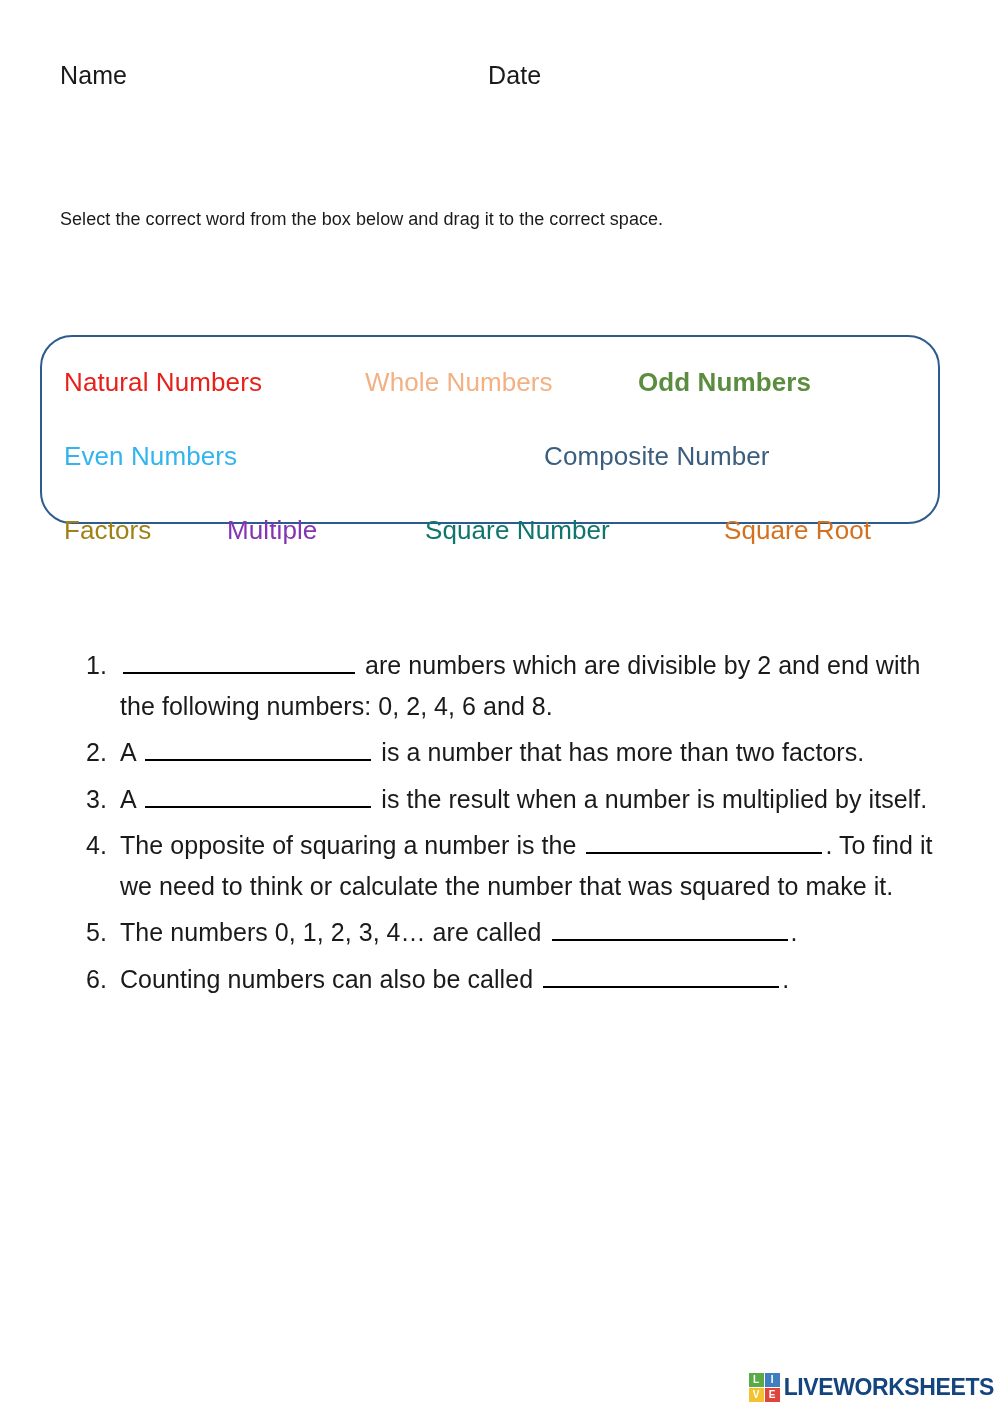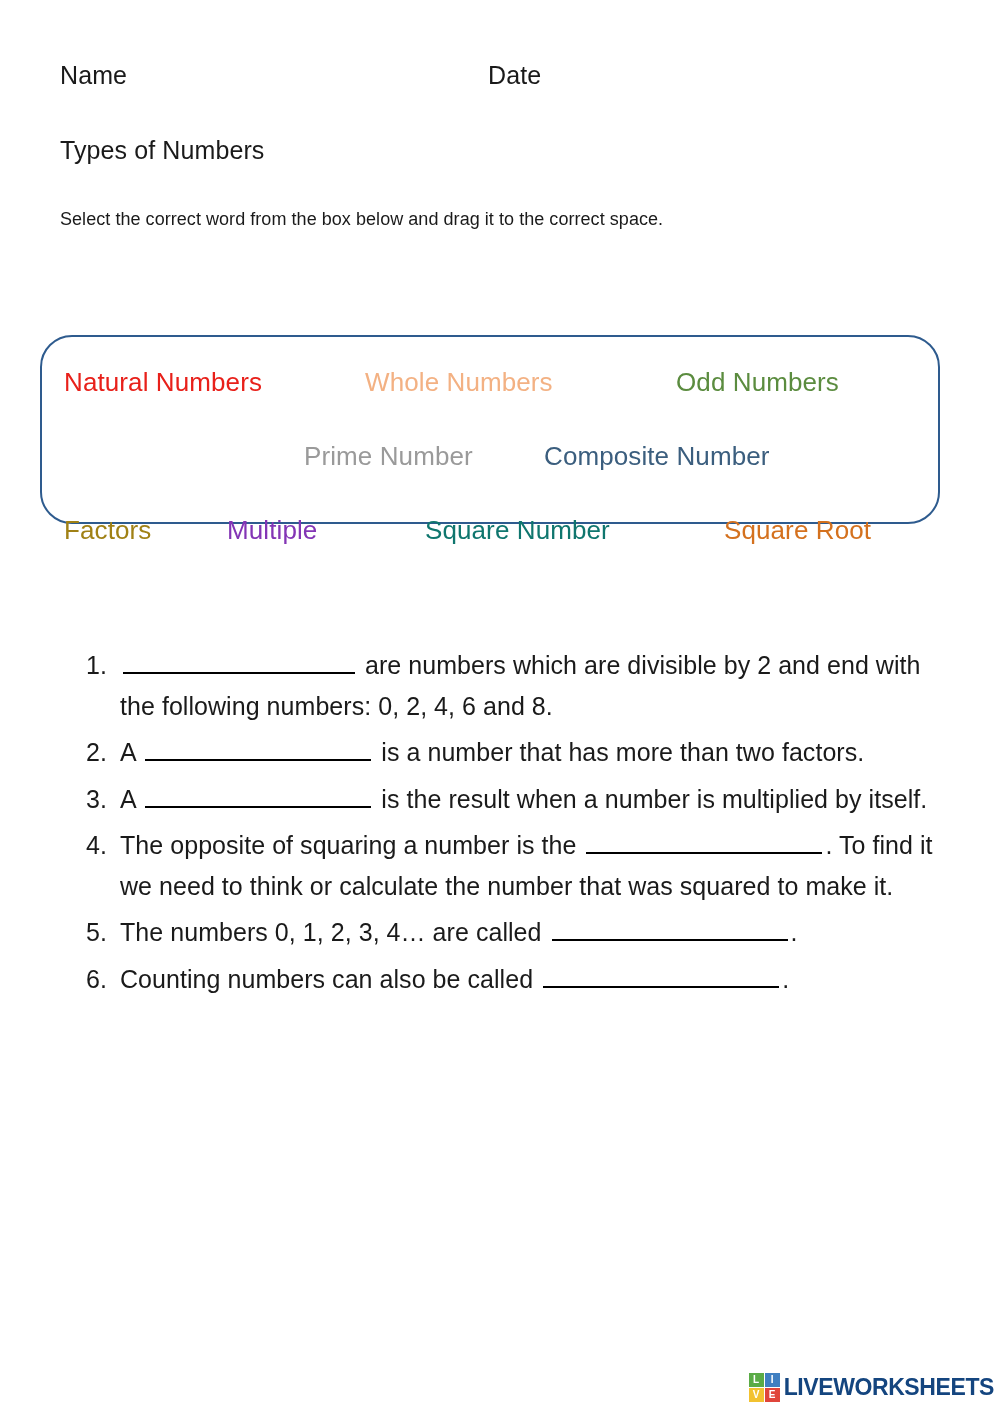--- a/index.html
+++ b/index.html
@@ -178,30 +178,29 @@
 </head>
 <body>
 
 <div class="sheet">
 
   <div class="header-row">
     <span class="header-name">Name</span>
     <span class="header-date">Date</span>
   </div>
 
-  <div class="worksheet-title">Types of Numbers</div>
 
   <div class="instruction">Select the correct word from the box below and drag it to the correct space.</div>
 
   <div class="word-bank" style="border-color: rgb(46, 91, 142);">
     <div class="word-bank-inner">
         <span class="wb-word" style="left: 22px; top: 22px; color: rgb(232, 32, 26);">Natural Numbers</span>
         <span class="wb-word" style="left: 323px; top: 22px; color: rgb(243, 177, 131);">Whole Numbers</span>
-        <span class="wb-word" style="left: 634px; top: 22px; color: rgb(91, 140, 63);">Odd Numbers</span>
-        <span class="wb-word" style="left: 262px; top: 96px; color: rgb(154, 154, 154);">Prime Number</span>
+        <span class="wb-word" style="left: 596px; top: 22px; color: rgb(91, 140, 63); font-weight: bold;">Odd Numbers</span>
+        <span class="wb-word" style="left: 22px; top: 96px; color: rgb(50, 181, 236);">Even Numbers</span>
         <span class="wb-word" style="left: 502px; top: 96px; color: rgb(59, 94, 126);">Composite Number</span>
         <span class="wb-word" style="left: 22px; top: 170px; color: rgb(160, 129, 21);">Factors</span>
         <span class="wb-word" style="left: 185px; top: 170px; color: rgb(131, 53, 181);">Multiple</span>
         <span class="wb-word" style="left: 383px; top: 170px; color: #0f766e;">Square Number</span>
         <span class="wb-word" style="left: 682px; top: 170px; color: rgb(212, 113, 30);">Square Root</span>
       </div>
   </div>
 
   <div class="questions">
       <div class="question q1">

